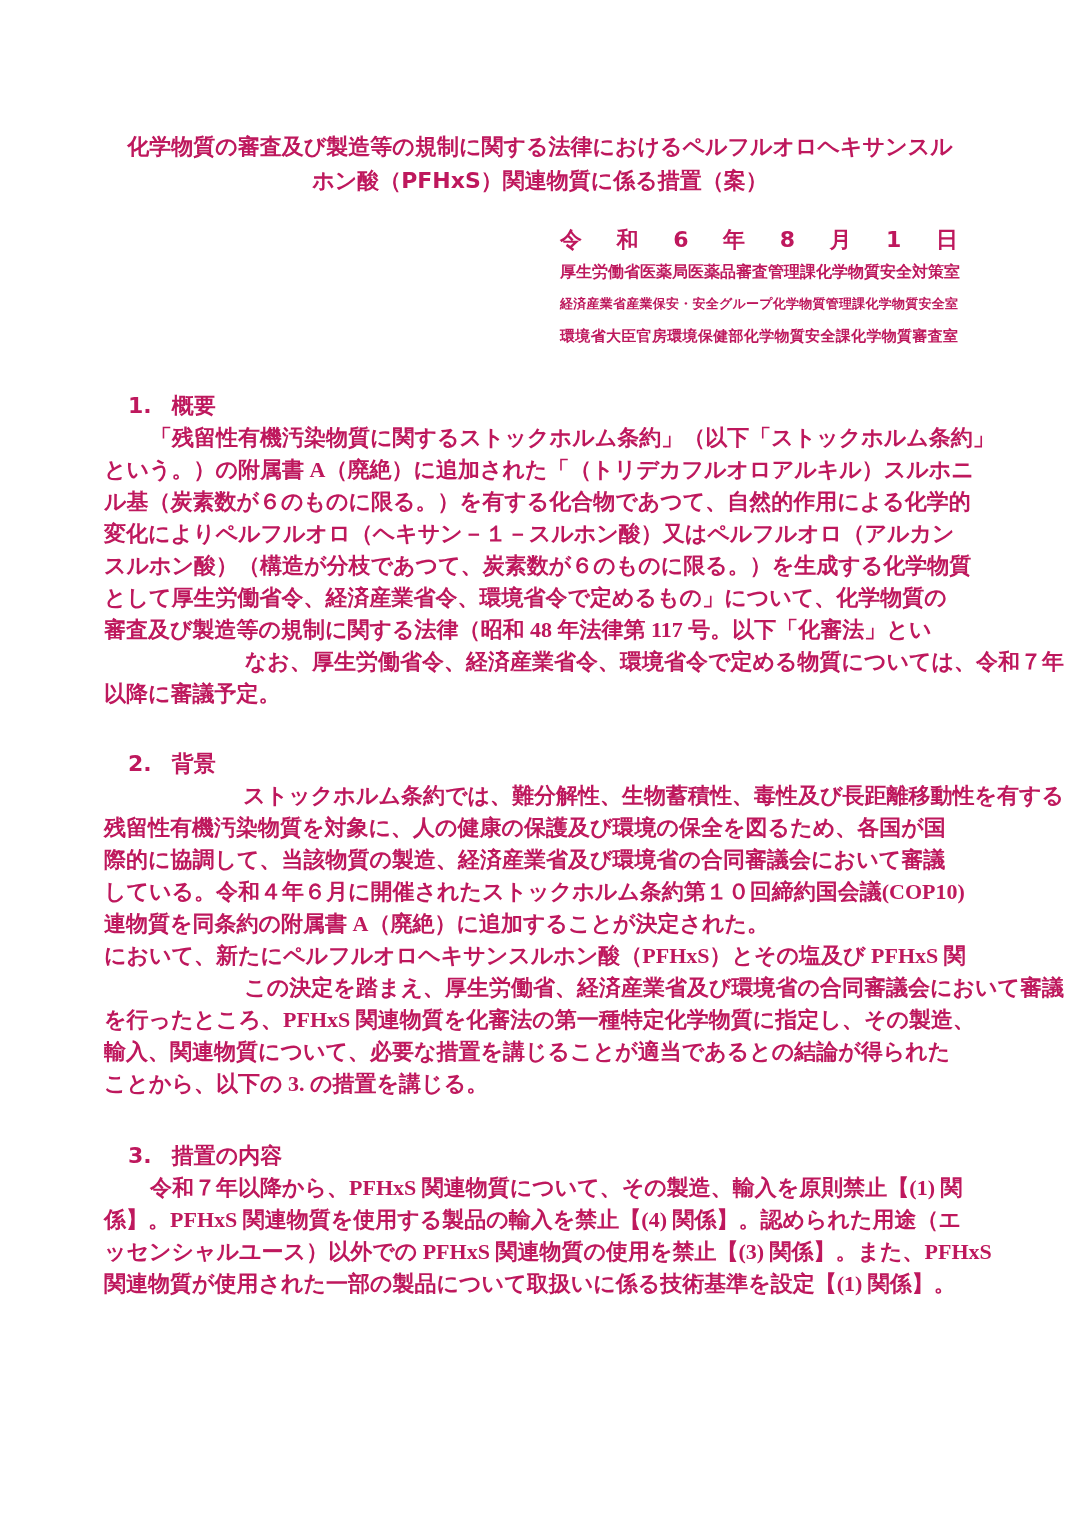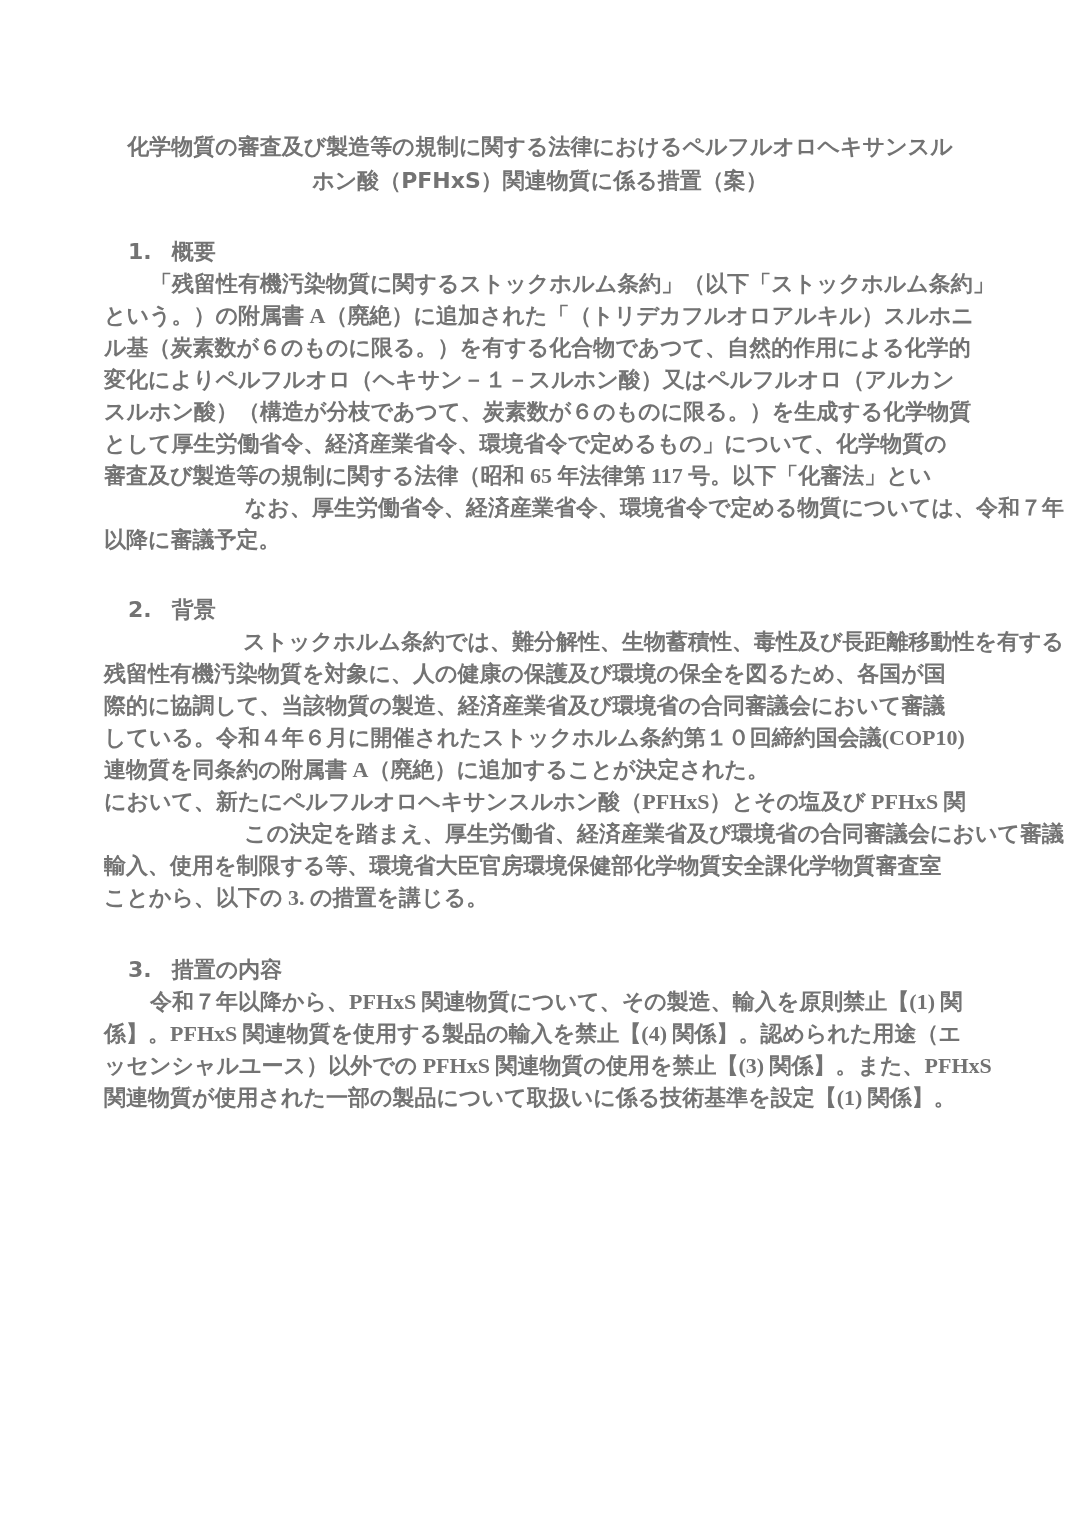--- a/index.html
+++ b/index.html
@@ -1,21 +1,21 @@
 <!DOCTYPE html>
 <html lang="ja"><head>
 <meta charset="utf-8">
 <style>
   html,body{margin:0;padding:0;}
   body{background:#ffffff;}
   .page{
     position:relative;
     width:1080px;height:1503px;
     background:#ffffff;
-    color:#737373;
+    color:#be185d;
     font-family:"DejaVu Sans",sans-serif;
     font-weight:600;
     overflow:hidden;
     box-sizing:border-box;
   }
   .title-block{
     padding-top:130px;
     text-align:center;
     font-size:22px;
     line-height:34px;
@@ -67,50 +67,57 @@
 </head>
 <body>
 
 <div class="page">
 
   <div class="title-block">
     <div class="t-line">化学物質の審査及び製造等の規制に関する法律におけるペルフルオロヘキサンスル</div>
     <div class="t-line">ホン酸（PFHxS）関連物質に係る措置（案）</div>
   </div>
 
+  <div class="meta">
+    <div class="date-line">令和6年8月1日</div>
+    <div class="org-line org-1">厚生労働省医薬局医薬品審査管理課化学物質安全対策室</div>
+    <div class="org-line org-2">経済産業省産業保安・安全グループ化学物質管理課化学物質安全室</div>
+    <div class="org-line org-3">環境省大臣官房環境保健部化学物質安全課化学物質審査室</div>
+  </div>
 
   <div class="body-block">
 
     <section class="sec-1">
       <div class="heading">
         <span class="num">1.</span><span>概要</span>
       </div>
       <div class="line ind2">「残留性有機汚染物質に関するストックホルム条約」（以下「ストックホルム条約」</div>
       <div class="line">という。）の附属書 A（廃絶）に追加された「（トリデカフルオロアルキル）スルホニ</div>
       <div class="line">ル基（炭素数が６のものに限る。）を有する化合物であつて、自然的作用による化学的</div>
       <div class="line">変化によりペルフルオロ（ヘキサン－１－スルホン酸）又はペルフルオロ（アルカン</div>
       <div class="line">スルホン酸）（構造が分枝であつて、炭素数が６のものに限る。）を生成する化学物質</div>
       <div class="line">として厚生労働省令、経済産業省令、環境省令で定めるもの」について、化学物質の</div>
-      <div class="line">審査及び製造等の規制に関する法律（昭和 65 年法律第 117 号。以下「化審法」とい</div>
+      <div class="line">審査及び製造等の規制に関する法律（昭和 48 年法律第 117 号。以下「化審法」とい</div>
       <div class="line ind1">なお、厚生労働省令、経済産業省令、環境省令で定める物質については、令和７年</div>
       <div class="line">以降に審議予定。</div>
     </section>
 
     <section class="sec-2">
       <div class="heading">
         <span class="num">2.</span><span>背景</span>
       </div>
       <div class="line ind1">ストックホルム条約では、難分解性、生物蓄積性、毒性及び長距離移動性を有する</div>
       <div class="line">残留性有機汚染物質を対象に、人の健康の保護及び環境の保全を図るため、各国が国</div>
       <div class="line">際的に協調して、当該物質の製造、経済産業省及び環境省の合同審議会において審議</div>
       <div class="line">している。令和４年６月に開催されたストックホルム条約第１０回締約国会議(COP10)</div>
       <div class="line">連物質を同条約の附属書 A（廃絶）に追加することが決定された。</div>
       <div class="line">において、新たにペルフルオロヘキサンスルホン酸（PFHxS）とその塩及び PFHxS 関</div>
       <div class="line ind1">この決定を踏まえ、厚生労働省、経済産業省及び環境省の合同審議会において審議</div>
-      <div class="line">輸入、使用を制限する等、環境省大臣官房環境保健部化学物質安全課化学物質審査室</div>
+      <div class="line">を行ったところ、PFHxS 関連物質を化審法の第一種特定化学物質に指定し、その製造、</div>
+      <div class="line">輸入、関連物質について、必要な措置を講じることが適当であるとの結論が得られた</div>
       <div class="line">ことから、以下の 3. の措置を講じる。</div>
     </section>
 
     <section class="sec-3">
       <div class="heading">
         <span class="num">3.</span><span>措置の内容</span>
       </div>
       <div class="line ind2">令和７年以降から、PFHxS 関連物質について、その製造、輸入を原則禁止【(1) 関</div>
       <div class="line">係】。PFHxS 関連物質を使用する製品の輸入を禁止【(4) 関係】。認められた用途（エ</div>
       <div class="line">ッセンシャルユース）以外での PFHxS 関連物質の使用を禁止【(3) 関係】。また、PFHxS</div>

